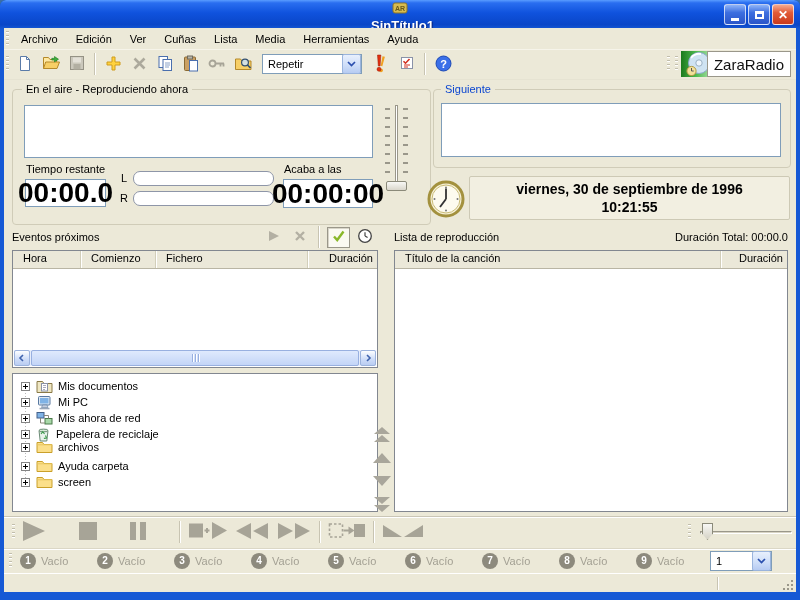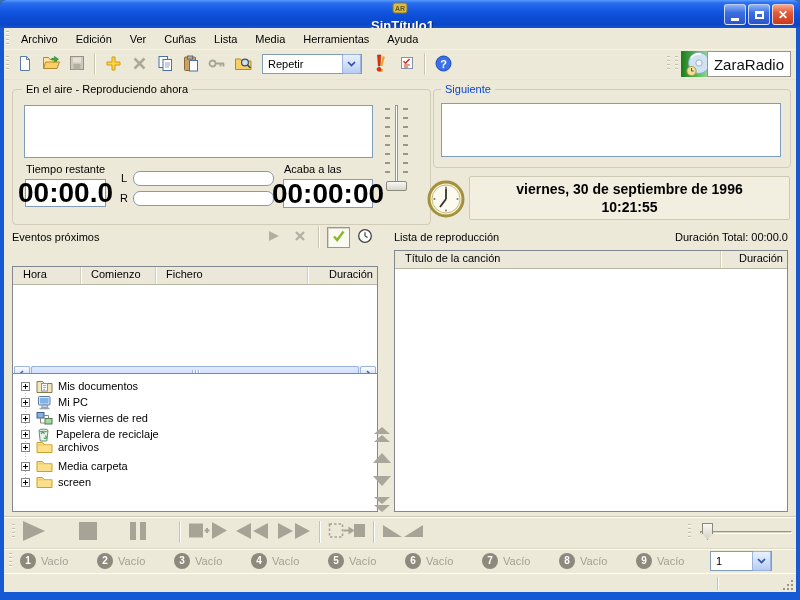--- a/index.html
+++ b/index.html
@@ -327,21 +327,21 @@
             <path d="M3 7.5 6.2 11 12.5 2.5" stroke="#8ab82a" stroke-width="2.4" fill="none"></path>
           </svg></span>
       </span>
       <span class="evbtn">
         <span><svg width="16" height="16" viewBox="0 0 16 16">
             <circle cx="8" cy="8" r="6.3" fill="#fff" stroke="#444" stroke-width="1.3"></circle>
             <path d="M8 8V4.2M8 8l2.6 1.6" stroke="#444" stroke-width="1.2" fill="none"></path>
           </svg></span>
       </span>
     </div>
-  <div class="abs xtable" style="left:12px;top:266px;width:366px;height:118px;position:absolute">
+  <div class="abs xtable" style="left:12px;top:250px;width:366px;height:118px;position:absolute">
     <div class="thead" id="events-head">
         <div class="thcell" style="width: 68px;">Hora</div>
         <div class="thcell" style="width: 75px;">Comienzo</div>
         <div class="thcell" style="width: 152px;">Fichero</div>
         <div class="thcell" style="flex: 1 1 0%;">Duración</div>
       </div>
     <div class="hscroll">
       <span class="sbtn">
           <svg width="8" height="8" viewBox="0 0 8 8">
             <polyline points="5,1 2,4 5,7" stroke="#4064ae" stroke-width="1.6" fill="none"></polyline>
@@ -388,21 +388,21 @@
         </div>
         <div class="tree-row" style="top: 36px; left: 8px;">
           <span class="plusbox"></span>
           <span style="display:flex">
             <svg width="17" height="15" viewBox="0 0 17 15">
               <rect x="1" y="1.5" width="7" height="5.5" fill="#7fb2e5" stroke="#44618a"></rect>
               <rect x="9" y="7.5" width="7" height="5.5" fill="#a8d8a8" stroke="#4a7a4a"></rect>
               <path d="M4.5 7v5h4.5M12.5 7.5V4.5H8" stroke="#8a877a" fill="none"></path>
             </svg>
           </span>
-          <span class="tree-label">Mis viernes de red</span>
+          <span class="tree-label">Mis ahora de red</span>
         </div>
         <div class="tree-row" style="top: 52px; left: 8px;">
           <span class="plusbox"></span>
           <span style="display:flex">
             <svg width="15" height="16" viewBox="0 0 15 16">
               <path d="M3 4.5h9l-1.2 10.5H4.2z" fill="#e9f2ec" stroke="#6a8a74"></path>
               <ellipse cx="7.5" cy="4.5" rx="4.5" ry="1.4" fill="#d8ead8" stroke="#6a8a74"></ellipse>
               <path d="M5 8l1.8-2.3L8.5 8M9.5 9.5l1 2.5-2.6.4" stroke="#3a9a4a" fill="none" stroke-width="1.1"></path>
             </svg>
           </span>
@@ -419,21 +419,21 @@
           <span class="tree-label">archivos</span>
         </div>
         <div class="tree-row" style="top: 84px; left: 8px;">
           <span class="plusbox"></span>
           <span style="display:flex">
             <svg width="17" height="14" viewBox="0 0 17 14">
               <path d="M1 12.5v-10h5.5l1.5 2h8v8z" fill="#fbdf8a" stroke="#caa02a"></path>
               <path d="M1 4.8h15" stroke="#e7c55e"></path>
             </svg>
           </span>
-          <span class="tree-label">Media carpeta</span>
+          <span class="tree-label">Ayuda carpeta</span>
         </div>
         <div class="tree-row" style="top: 100px; left: 8px;">
           <span class="plusbox"></span>
           <span style="display:flex">
             <svg width="17" height="14" viewBox="0 0 17 14">
               <path d="M1 12.5v-10h5.5l1.5 2h8v8z" fill="#fbdf8a" stroke="#caa02a"></path>
               <path d="M1 4.8h15" stroke="#e7c55e"></path>
             </svg>
           </span>
           <span class="tree-label">screen</span>

